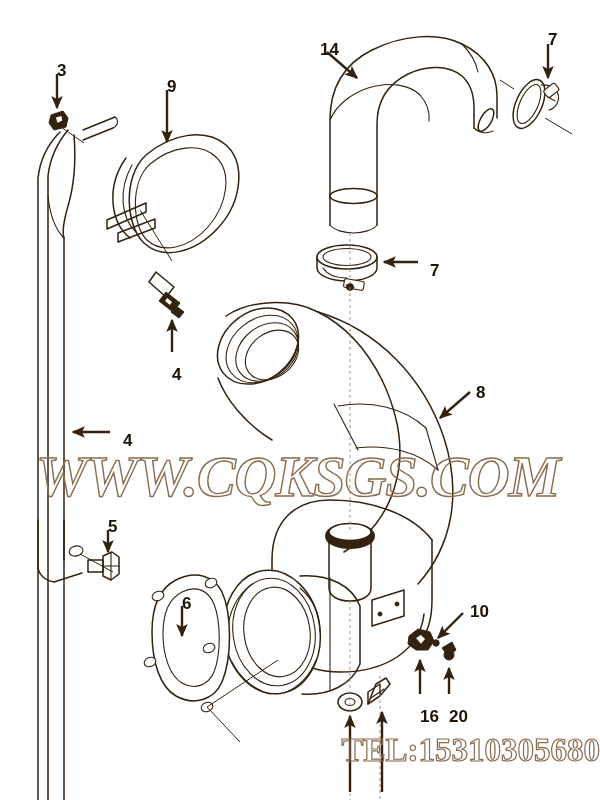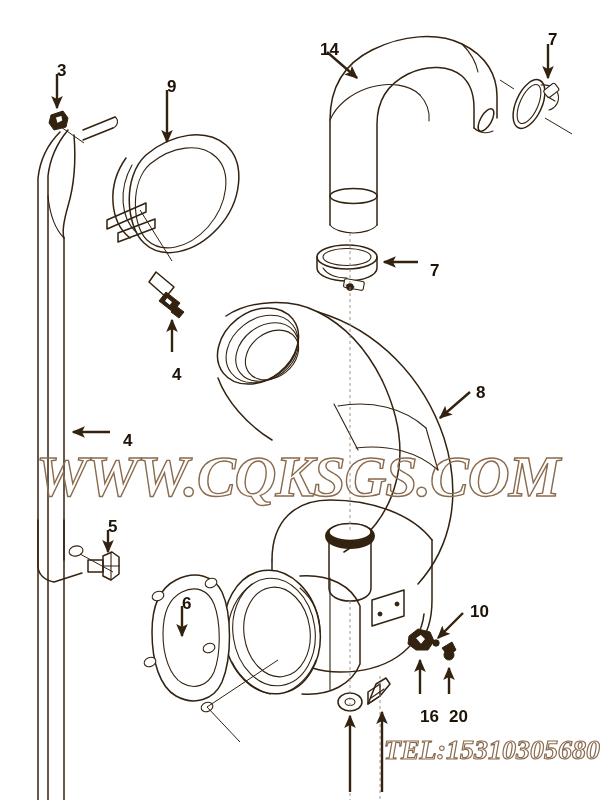--- a/index.html
+++ b/index.html
@@ -7,22 +7,22 @@
        font-family:"Liberation Sans",sans-serif;}
   #stage{position:relative;width:600px;height:800px;background:#fff;}
   #art{position:absolute;inset:0;}
   .wm{position:absolute;pointer-events:none;}
   #wm-main{left:36px;top:443px;width:540px;height:62px;
            font-family:"Liberation Serif",serif;font-style:italic;font-weight:700;
            font-size:58px;letter-spacing:-1px;white-space:nowrap;
            color:transparent;-webkit-text-stroke:1.4px #8a6b4e;
            text-shadow:0 0 0 transparent;}
   #wm-tel{position:absolute;left:305px;top:733px;width:295px;height:68px;
-          font-family:"Liberation Serif",serif;font-style:italic;font-weight:700;
-          font-size:28px;line-height:34px;white-space:nowrap;text-align:right;
+          font-family:"Liberation Serif",serif;font-weight:700;
+          font-size:33px;line-height:34px;white-space:nowrap;text-align:right;
           color:transparent;-webkit-text-stroke:1.2px #8a6b4e;}
   #wm-tel div{display:block;}
 </style>
 </head>
 <body>
 
 <div id="stage">
 
   <svg id="art" viewBox="0 0 600 800" width="600" height="800">
     <defs>

